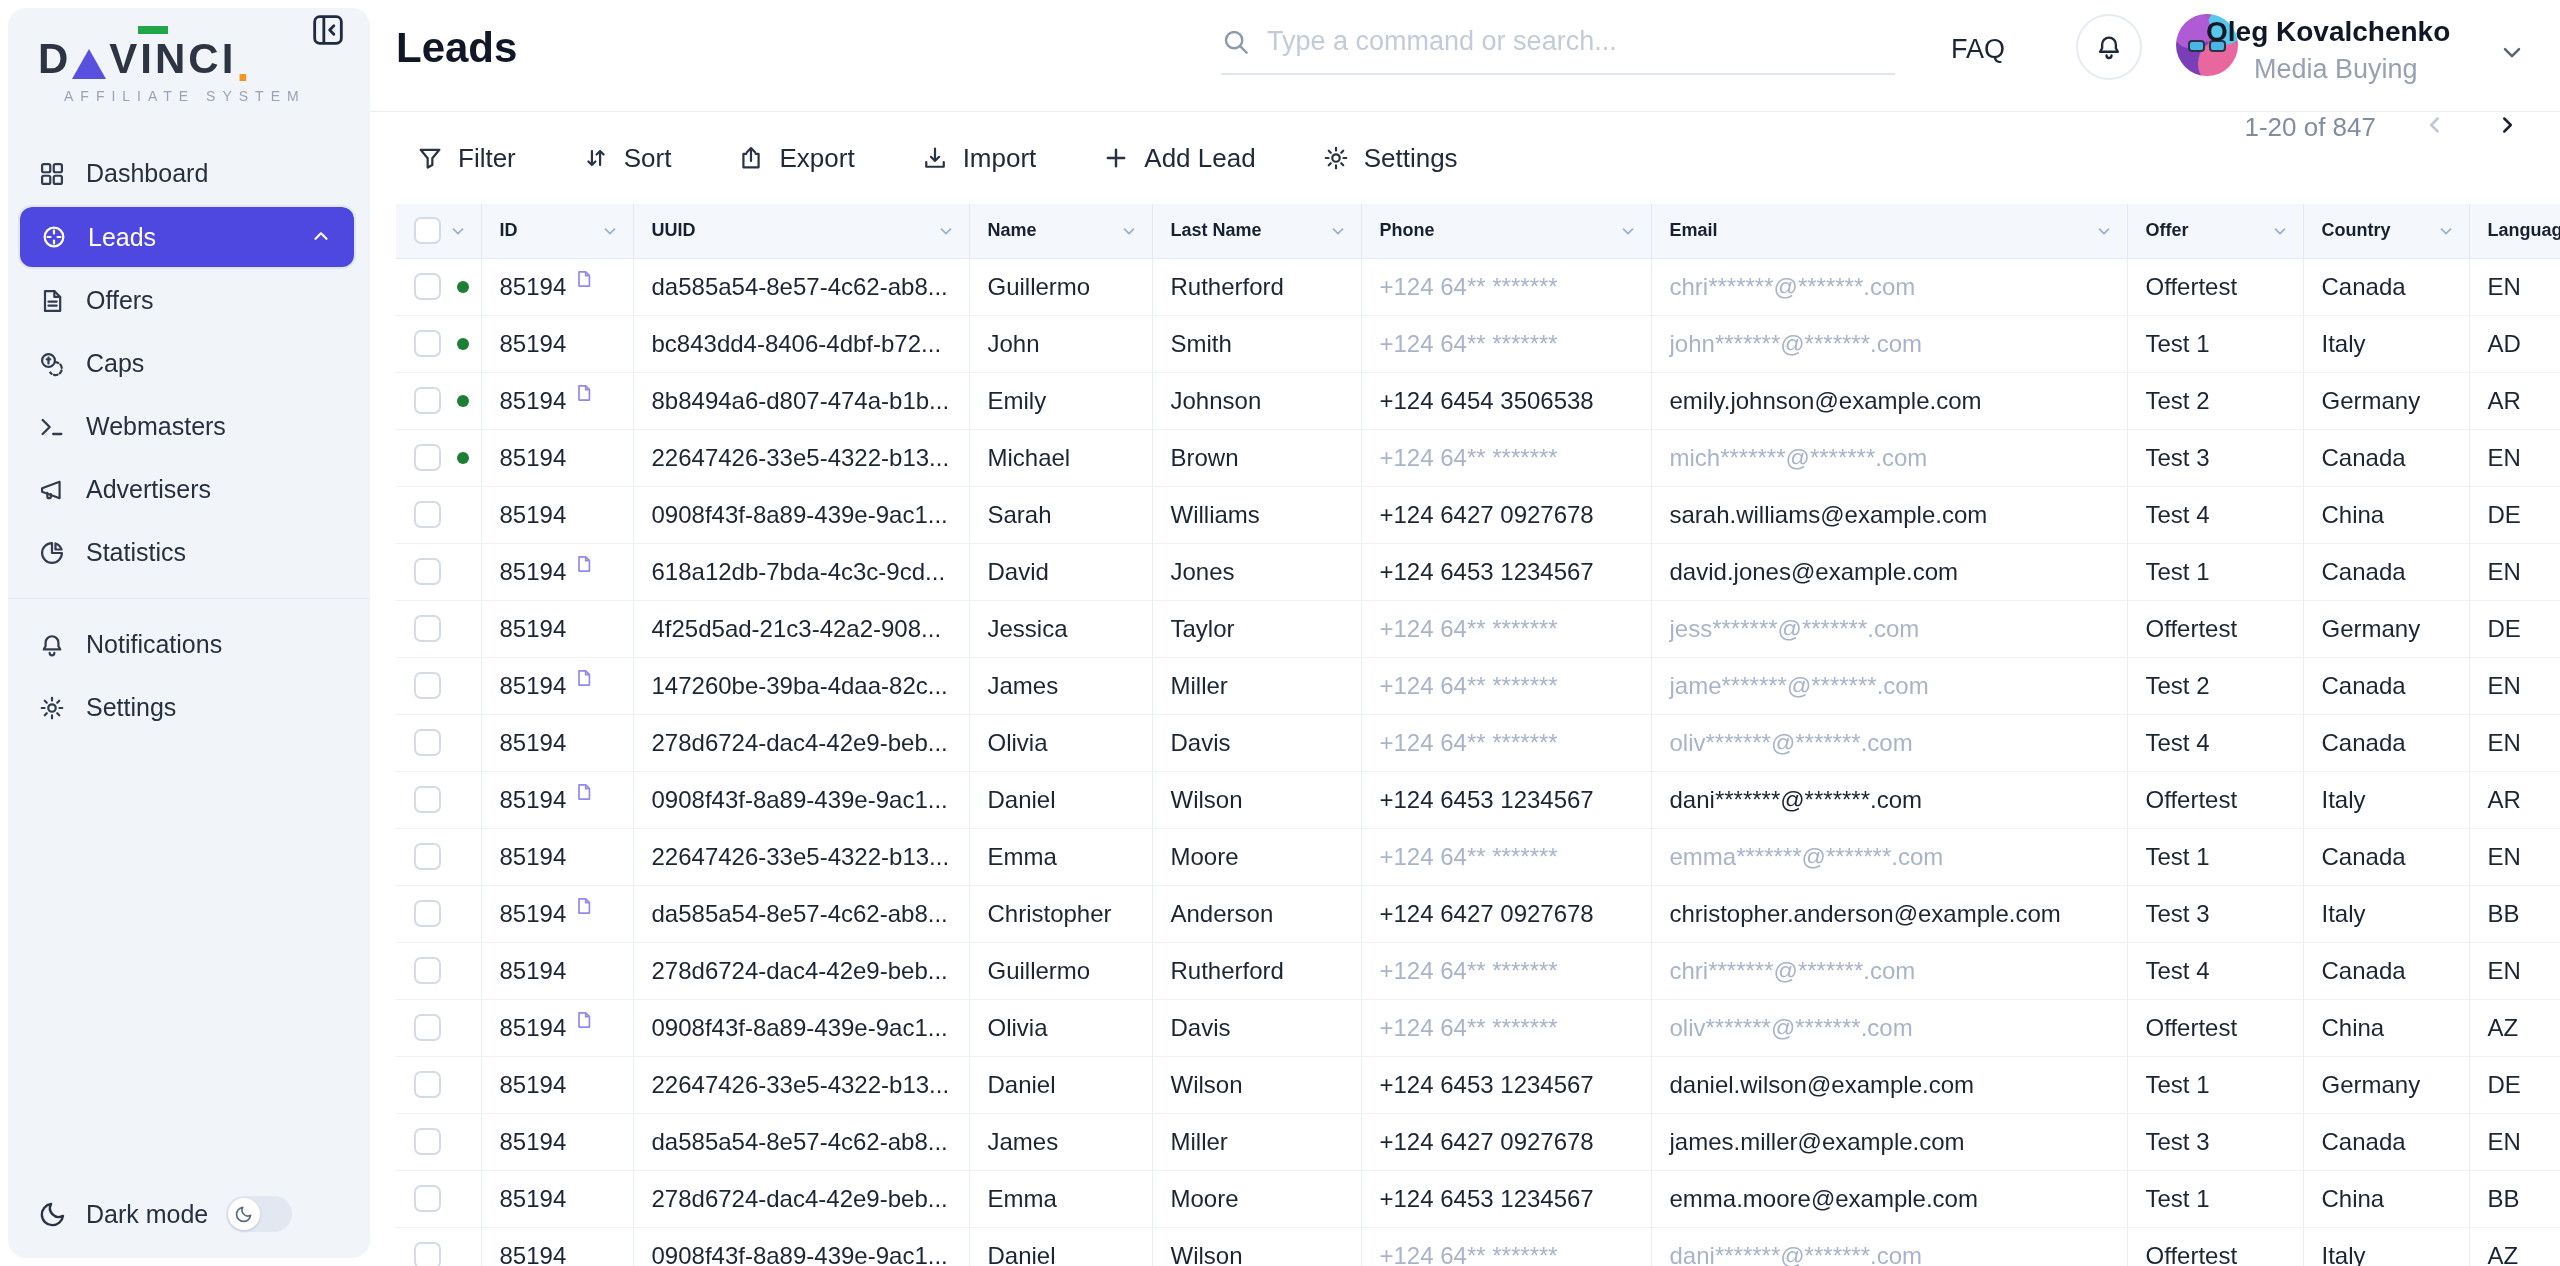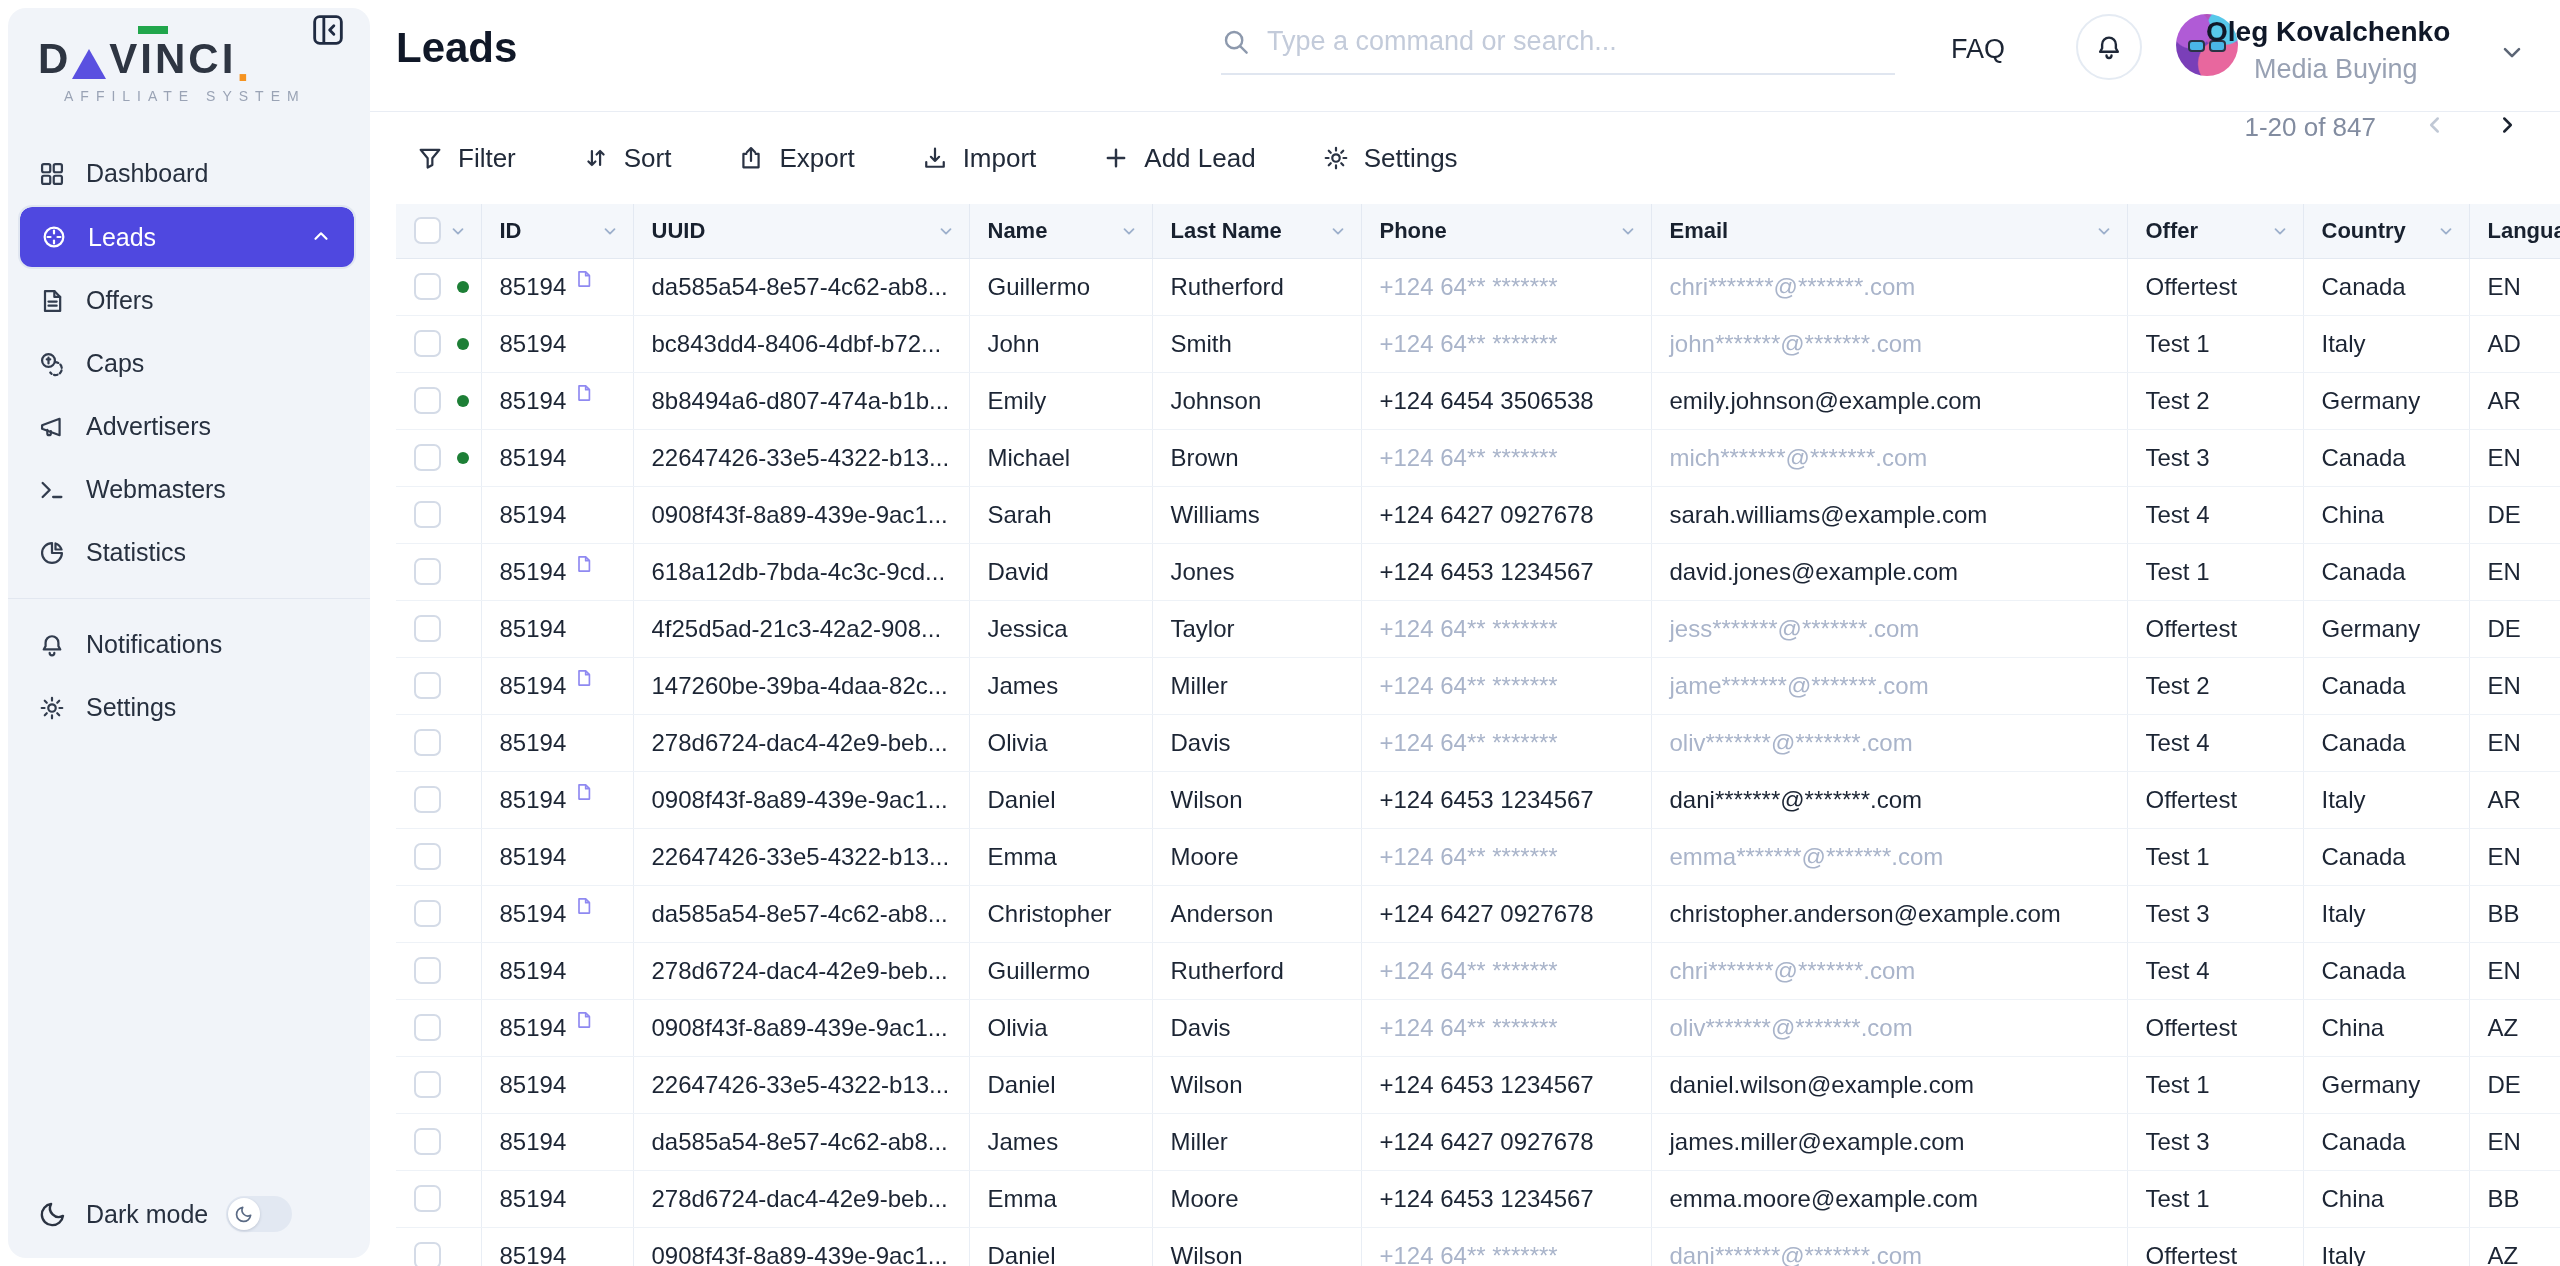--- a/index.html
+++ b/index.html
@@ -76,21 +76,21 @@
   .pg-prev { color:#c0c8d5; display:flex; cursor:default; }
   .pg-next { color:#1b2330; display:flex; cursor:pointer; }
 
   
   .table-wrap { position:absolute; left:26px; right:0; top:204px; bottom:0; overflow:hidden; }
   table { border-collapse:collapse; table-layout:fixed; width:2236px; }
   col.c-select{width:85px} col.c-id{width:152px} col.c-uuid{width:336px} col.c-name{width:183px}
   col.c-last{width:209px} col.c-phone{width:290px} col.c-email{width:476px} col.c-offer{width:176px}
   col.c-country{width:166px} col.c-lang{width:164px}
   thead th { height:54px; background:#f4f7fb; border-right:1px solid #e3e9f2; border-bottom:1px solid #e3e9f1;
-    font-size:22px; font-weight:700; color:#18212f; text-align:left; padding-left:18px; white-space:nowrap; }
+    font-size:18px; font-weight:700; color:#18212f; text-align:left; padding-left:18px; white-space:nowrap; }
   thead th:last-child { border-right:none; }
   thead th .hcell { display:flex; align-items:center; justify-content:space-between; padding-right:14px; }
   .hchev { color:#9db0cc; display:flex; flex:none; }
   tbody td { height:57px; border-right:1px solid #e9eef5; border-bottom:1px solid #eef2f7;
     font-size:24px; color:#1c2534; padding-left:18px; white-space:nowrap; overflow:hidden; background:#fff; }
   tbody td:last-child { border-right:none; }
   td.dim { color:#a9b4ca; }
   .cb { width:27px; height:27px; border:2px solid #d4dbe7; border-radius:7px; background:#fff; display:inline-block;
     vertical-align:middle; cursor:pointer; flex:none; }
   .sel-flex { display:flex; align-items:center; gap:16px; }
@@ -171,35 +171,35 @@
         <svg width="28" height="28" viewBox="0 0 24 24" fill="none" stroke="currentColor" stroke-width="1.9" stroke-linecap="round">
           <circle cx="9" cy="9" r="5.5"></circle>
             <path d="M9 6.5 v5 M7.5 8 h3"></path>
             <path d="M14.5 10.5 a5.5 5.5 0 1 1 -4 8.8" stroke-dasharray="3 2.2"></path>
         </svg>
         </span>
       <span>Caps</span>
     </div>
     <div class="nav-item">
       <span class="ic">
+        <svg width="28" height="28" viewBox="0 0 24 24" fill="none" stroke="currentColor" stroke-width="2" stroke-linecap="round" stroke-linejoin="round">
+          <path d="M4 6 L10 12 L4 18"></path>
+            <line x1="13" y1="18" x2="20" y2="18"></line>
+        </svg>
+        </span>
+      <span>Webmasters</span>
+    </div>
+    <div class="nav-item">
+      <span class="ic">
         <svg width="28" height="28" viewBox="0 0 24 24" fill="none" stroke="currentColor" stroke-width="1.9" stroke-linecap="round" stroke-linejoin="round">
           <path d="M3.5 10.5 L18.5 5 V19 L3.5 13.5 Z"></path>
             <path d="M8 14.5 V17.5 a1.5 1.5 0 0 0 3 0 V15.5"></path>
         </svg>
         </span>
       <span>Advertisers</span>
-    </div>
-    <div class="nav-item">
-      <span class="ic">
-        <svg width="28" height="28" viewBox="0 0 24 24" fill="none" stroke="currentColor" stroke-width="2" stroke-linecap="round" stroke-linejoin="round">
-          <path d="M4 6 L10 12 L4 18"></path>
-            <line x1="13" y1="18" x2="20" y2="18"></line>
-        </svg>
-        </span>
-      <span>Webmasters</span>
     </div>
     <div class="nav-item">
       <span class="ic">
         <svg width="28" height="28" viewBox="0 0 24 24" fill="none" stroke="currentColor" stroke-width="1.9" stroke-linecap="round" stroke-linejoin="round">
           <path d="M12 3.5 A8.5 8.5 0 1 0 20.5 12 H12 Z"></path>
             <path d="M15 3.8 A8.5 8.5 0 0 1 20.2 9 H15 Z"></path>
         </svg>
         </span>
       <span>Statistics</span>
     </div>

